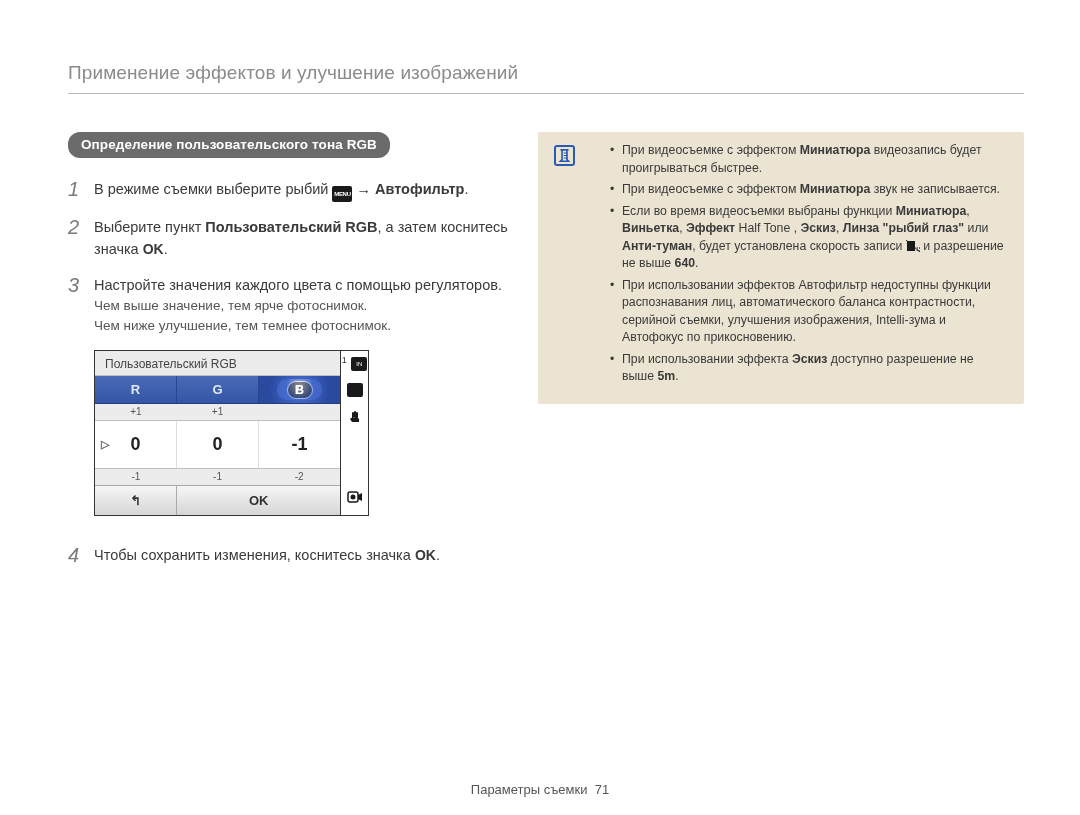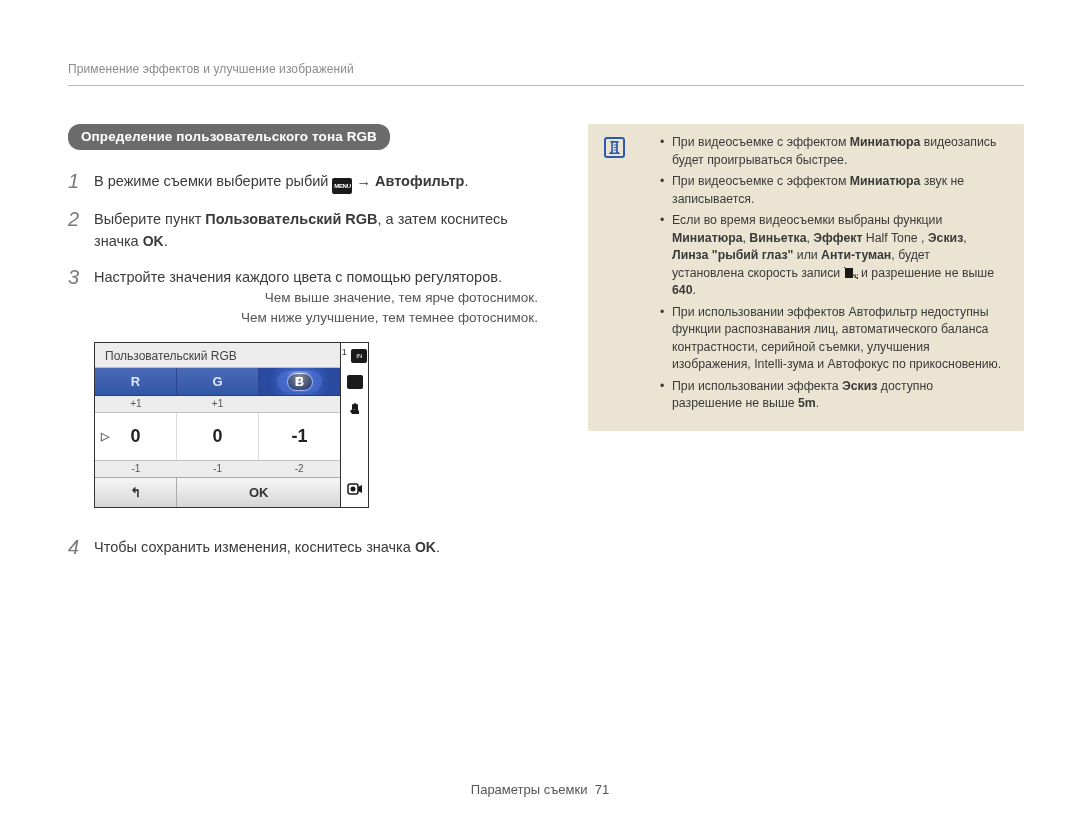--- a/index.html
+++ b/index.html
@@ -6,31 +6,31 @@
     body {
       width: 1080px;
       height: 815px;
       background: #fff;
       font-family: Arial, Helvetica, sans-serif;
       color: #3a3a3a;
       position: relative;
       padding: 62px 56px 0 68px;
     }
     .breadcrumb {
-      font-size: 12px;
+      font-size: 19px;
       color: #8b8b8b;
       letter-spacing: 0.1px;
       margin-bottom: 9px;
     }
     .sep {
       border: none;
       border-top: 1px solid #b8b8b8;
       margin-bottom: 38px;
     }
-    .cols { display: flex; gap: 50px; }
+    .cols { display: flex; }
     .col-left { width: 470px; }
     .col-right { flex: 1; }
 
     .badge {
       display: inline-block;
       background: #6b6b6b;
       color: #fff;
       font-size: 13.5px;
       font-weight: bold;
       letter-spacing: 0.1px;
@@ -67,21 +67,20 @@
     .icon-ok { font-size: 14px; }
 
     .bold { font-weight: bold; }
     .sub {
       font-size: 13.5px;
       color: #555;
       line-height: 20px;
       margin-left: 26px;
       margin-top: -4px;
       margin-bottom: 14px;
-      text-align: right;
     }
 
     
     .cam-wrap {
       width: 275px;
       height: 166px;
       border: 1px solid #333;
       margin-left: 26px;
       margin-top: 4px;
       display: flex;

